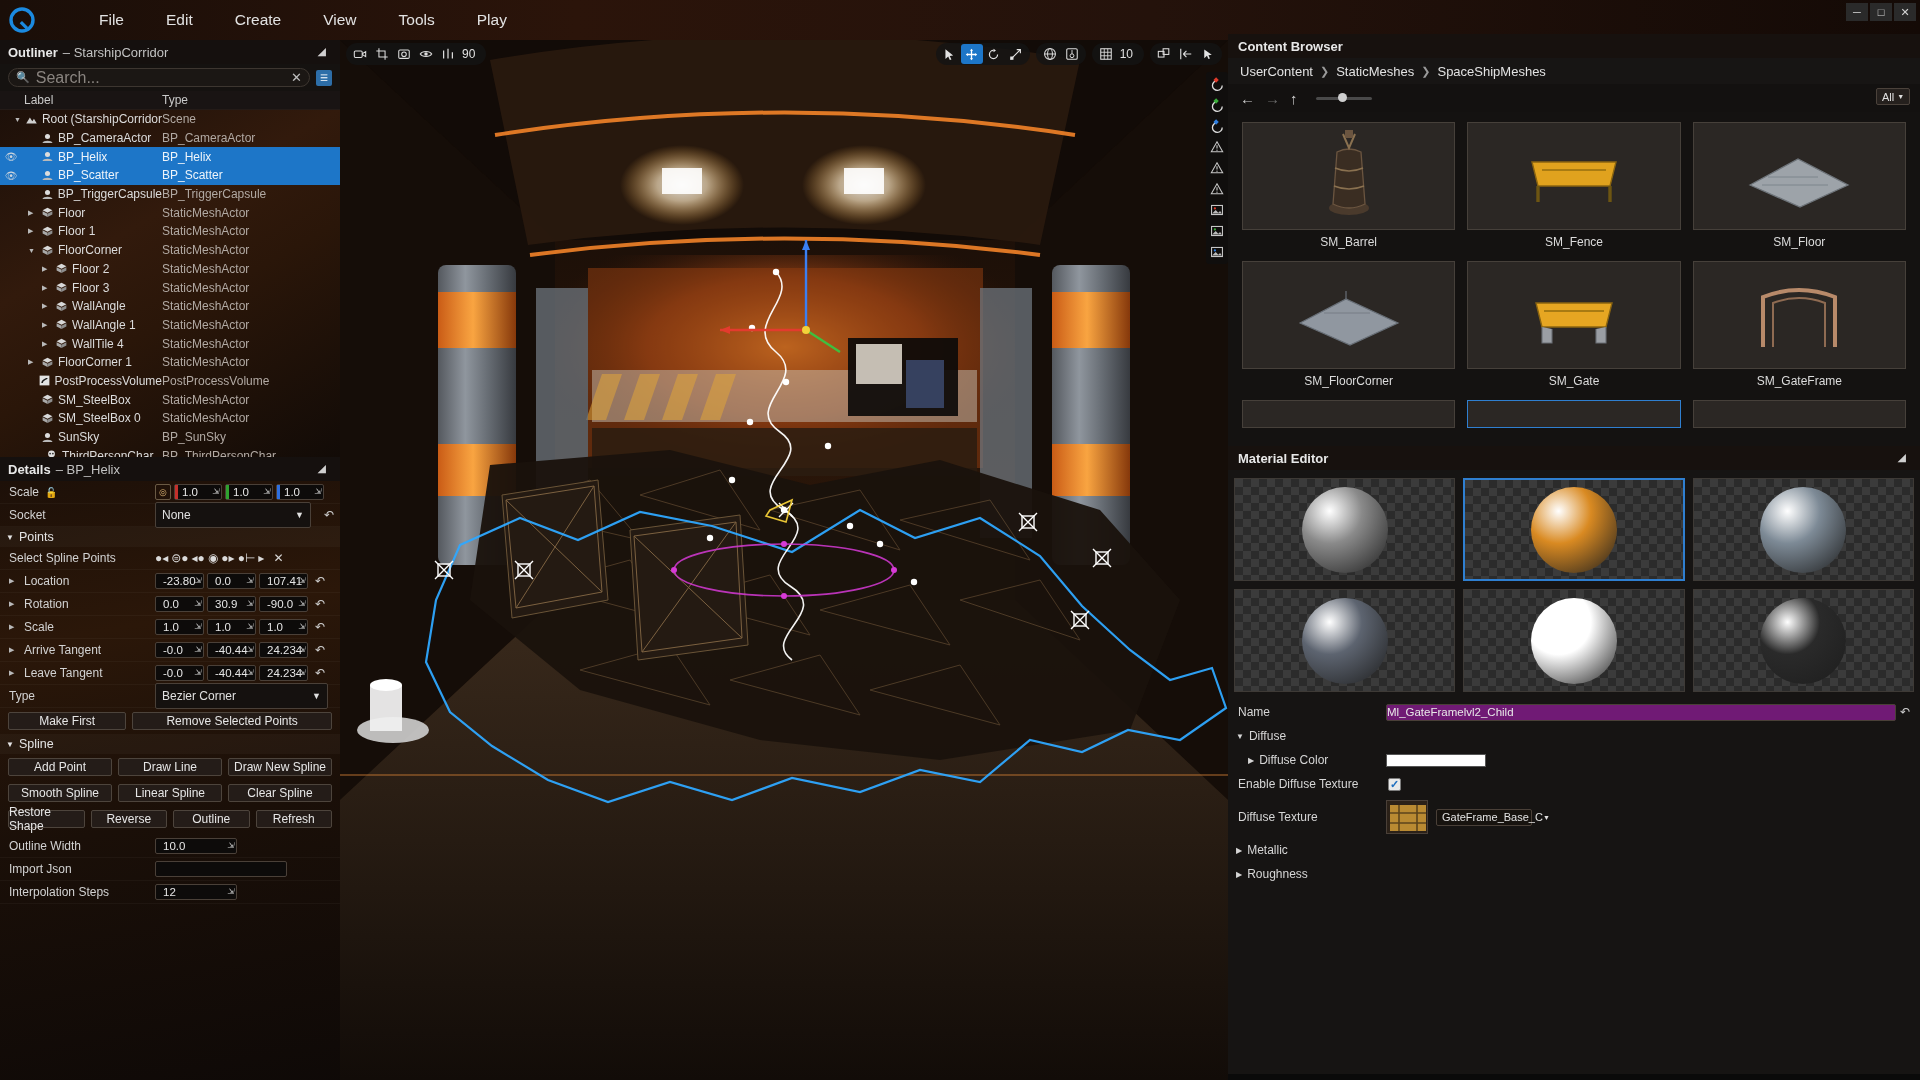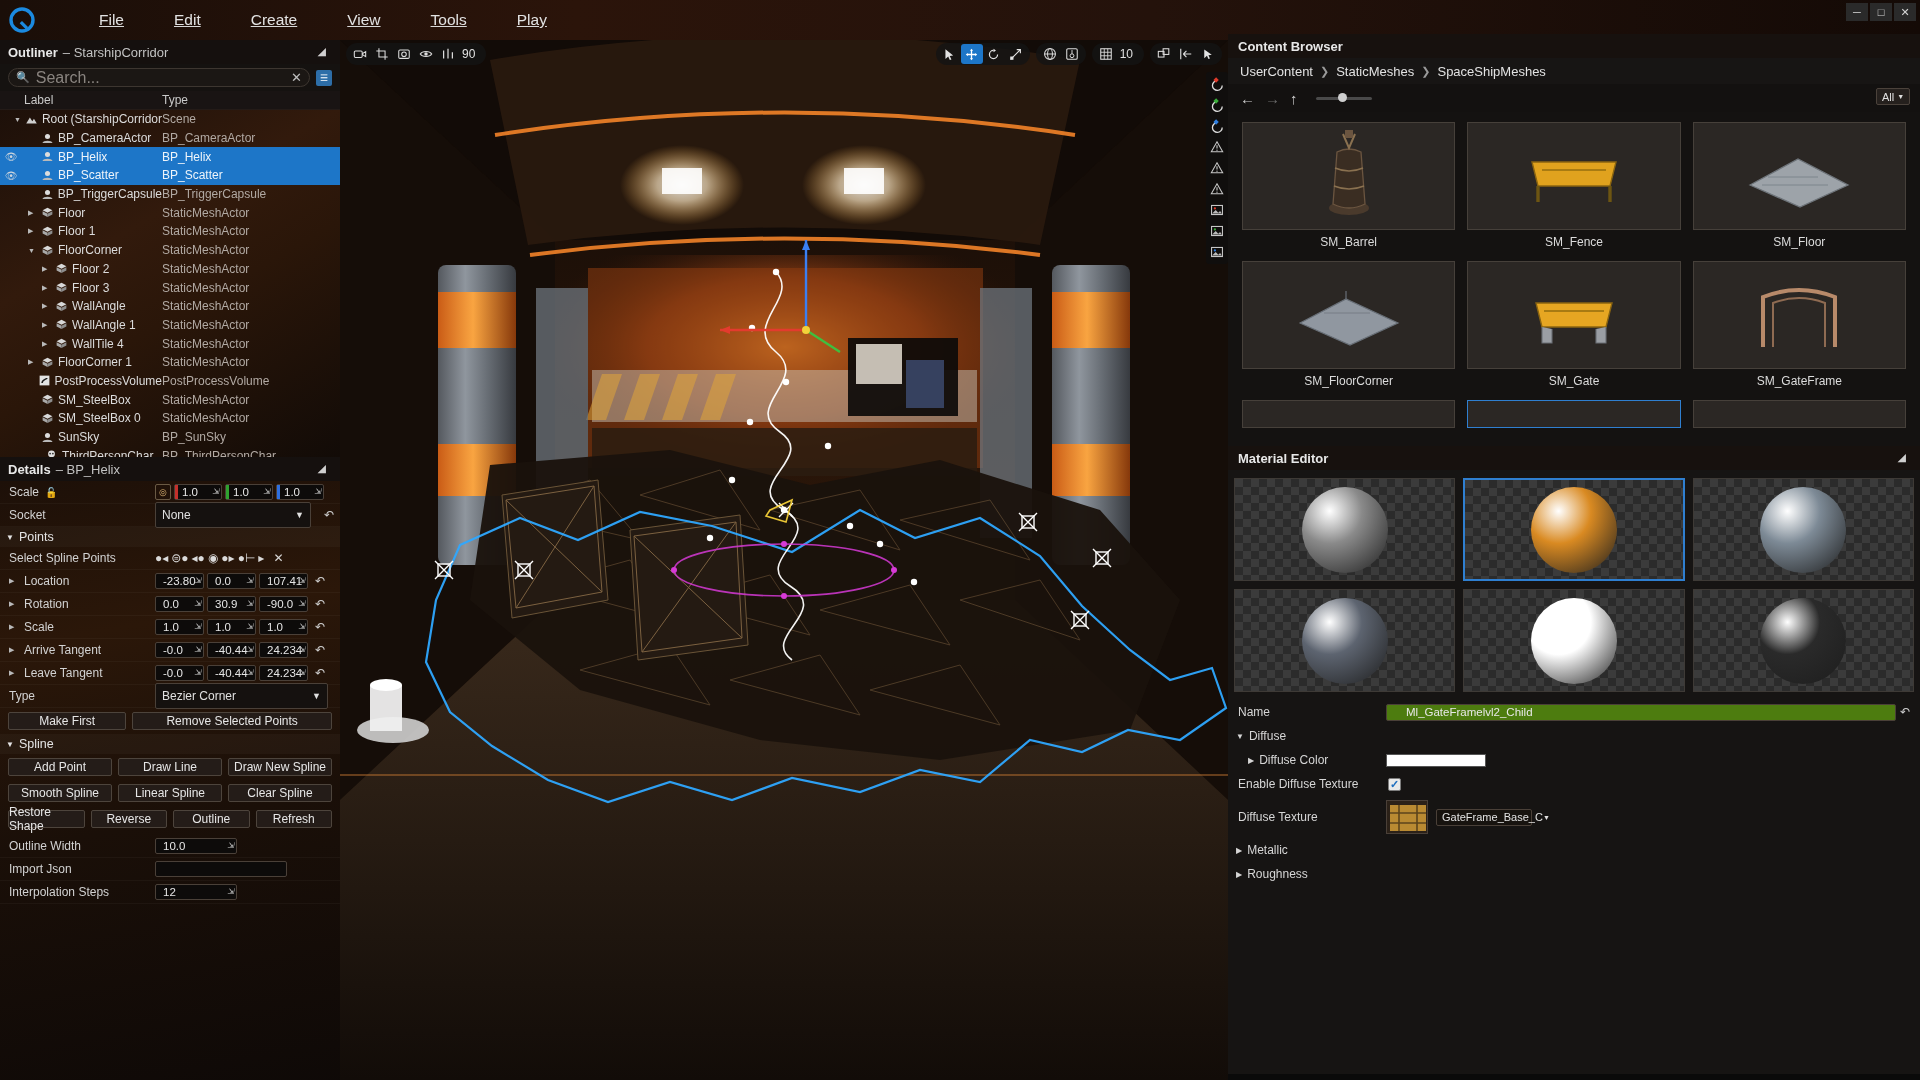--- a/index.html
+++ b/index.html
@@ -6,21 +6,21 @@
   html,body { width:1920px; height:1080px; overflow:hidden; background:#0a0a0a;
     font-family:"Liberation Sans", sans-serif; color:#d8d8d8; }
   #app { position:relative; width:1920px; height:1080px; }
 
   
   .titlebar { position:absolute; left:0; top:0; width:1920px; height:40px;
     background:linear-gradient(to right,#1a0e08 0%,#2b140a 30%,#24120b 60%,#140a06 100%);
     display:flex; align-items:center; }
   .logo { width:44px; height:40px; display:flex; align-items:center; justify-content:center; }
   .logo svg { display:block; }
-  .menu { display:flex; align-items:flex-start; gap:16px; margin-left:38px;text-decoration:underline; }
+  .menu { display:flex; align-items:flex-start; gap:8px; margin-left:38px; }
   .menu-item { padding:4px 17px; font-size:15.5px; color:#e2e2e2; cursor:pointer; }
   .winbtns { position:absolute; right:4px; top:3px; display:flex; gap:2px; }
   .winbtn { width:22px; height:18px; display:flex; align-items:center; justify-content:center;
     font-size:11px; color:#d5d5d5; background:#2a2a2a; cursor:pointer; }
 
   
   .leftcol { position:absolute; left:0; top:40px; width:340px; height:1040px; background:#111010; }
 
   .panel-header { height:24px; background:#15100e; display:flex; align-items:center;
     padding:0 8px; position:relative; }
@@ -129,22 +129,22 @@
   .sphere { height:103px; border:1px solid #3e3a36; display:flex; align-items:center;
     justify-content:center; position:relative;
     background-image:linear-gradient(45deg,#2b2b2b 25%,transparent 25%),linear-gradient(-45deg,#2b2b2b 25%,transparent 25%),linear-gradient(45deg,transparent 75%,#2b2b2b 75%),linear-gradient(-45deg,transparent 75%,#2b2b2b 75%);
     background-size:16px 16px; background-position:0 0,0 8px,8px -8px,-8px 0px; background-color:#3b3b3b; }
   .sphere.selected { border:2px solid #2f7fd0; }
   .ball { width:86px; height:86px; border-radius:50%; }
   .me-props { padding:4px 0 0 0; }
   .prow { height:24px; display:flex; align-items:center; font-size:12px; color:#d6d6d6;
     padding:0 10px; }
   .plabel { width:148px; display:flex; align-items:center; gap:5px; }
-  .namefield { flex:1; height:17px; background:#4d7c0f; border:1px solid #4a4038; border-radius:2px;
-    font-size:11.5px; color:#e8e8e8; display:flex; align-items:center; padding-left:19px; }
+  .namefield { flex:1; height:17px; background:#701a75; border:1px solid #4a4038; border-radius:2px;
+    font-size:11.5px; color:#e8e8e8; display:flex; align-items:center; padding-left:0; }
   .swatch { width:100px; height:13px; background:#ffffff; border:1px solid #555; }
   .chk { width:13px; height:13px; background:#e9e9e9; border:1px solid #7d7d7d; border-radius:2px;
     display:flex; align-items:center; justify-content:center; color:#1f6fbf; font-size:11px; font-weight:bold; }
   .texthumb { width:42px; height:34px; border:1px solid #4a4038; overflow:hidden;
     background:linear-gradient(135deg,#7a5e2a,#3a2c14); }
   .texdd { width:96px; height:17px; background:#17130f; border:1px solid #4a4038; border-radius:2px;
     font-size:11px; color:#e2e2e2; display:flex; align-items:center; justify-content:space-between;
     padding:0 5px; margin-left:8px; }
 </style>
 </head>

